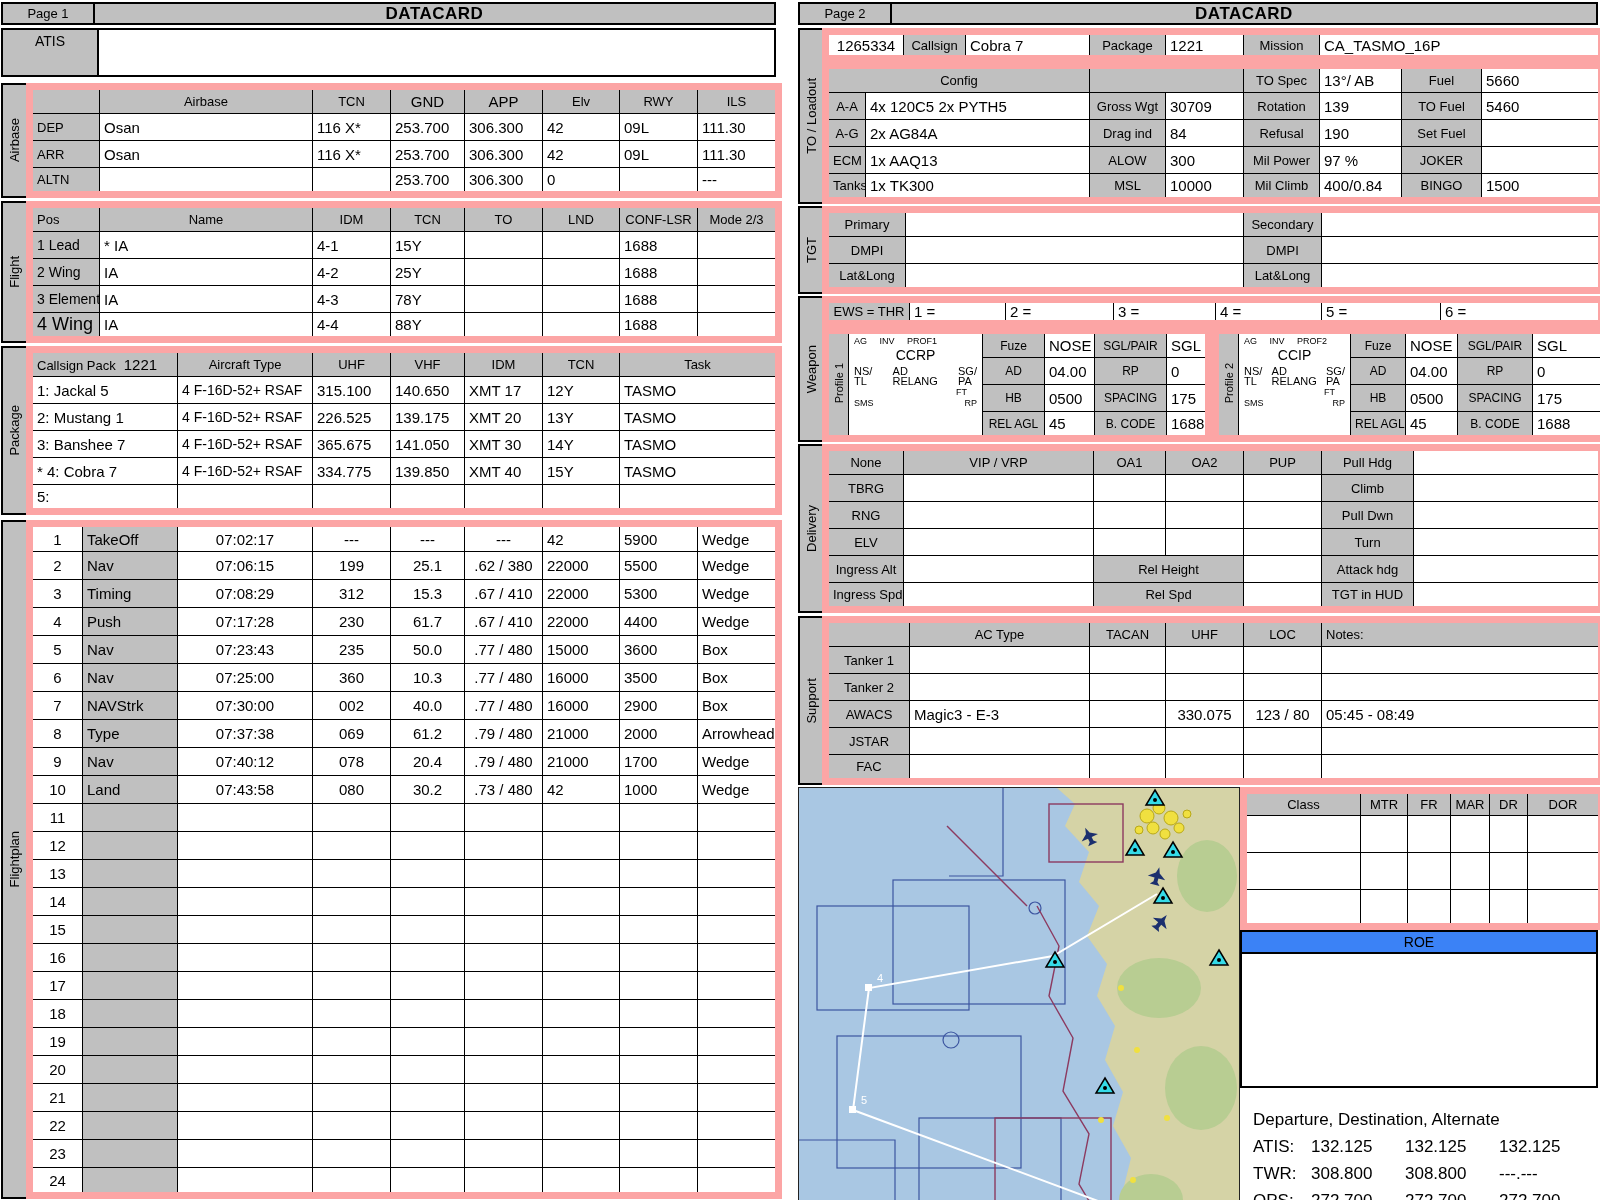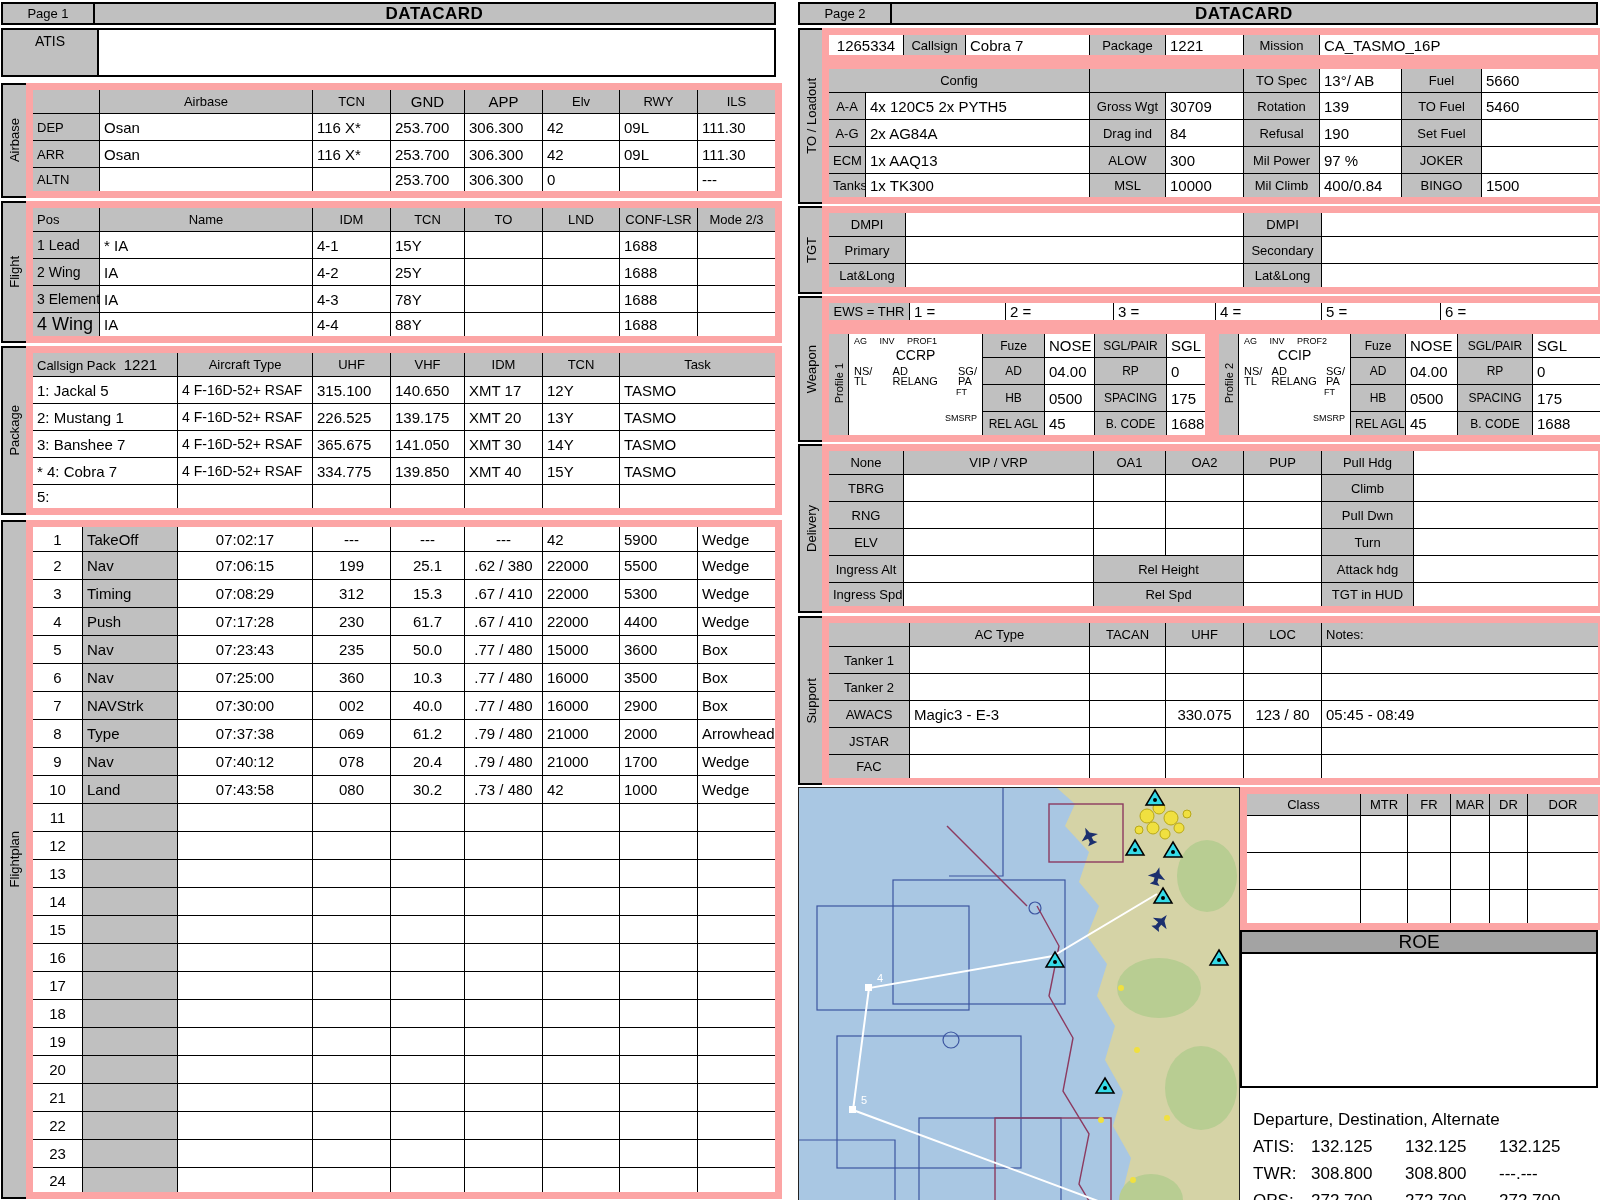--- a/index.html
+++ b/index.html
@@ -25,27 +25,27 @@
 .atisbox{flex:1;border:2px solid #000;border-left:none;background:#fff}
 .packnum{font-size:15px;margin-left:8px}
 .prof td.hd{font-size:12px}
 td.vtd{padding:0;text-align:center}
 td.mfd{padding:2px 5px;vertical-align:top}
 .mfd-top{display:flex;justify-content:space-between;font-size:9px}
 .mfd-mode{text-align:center;font-size:14px;margin-top:1px}
 .mfd-mid{display:flex;justify-content:space-between;margin-top:3px}
 .mfd-mid span{white-space:pre-line;font-size:11px;line-height:10px}
 .mfd-ft{text-align:right;font-size:9px;margin-top:1px;padding-right:10px}
-.mfd-bot{display:flex;justify-content:flex-end;font-size:9px;margin-top:16px}
+.mfd-bot{display:flex;justify-content:space-between;font-size:9px;margin-top:1px}
 .botsec{display:flex;align-items:flex-start}
 .mapwrap{flex:none;width:442px;height:461px;border:1px solid #222;background:#a9c7e3}
 .botcol{width:358px}
 .cls td{height:37px}
 .cls td.hd{height:25px}
-.roehdr{height:24px;border:2px solid #000;background:#a3a3a3;display:flex;align-items:center;justify-content:center;font-size:19px}
+.roehdr{height:24px;border:2px solid #000;background:#3b82f6;display:flex;align-items:center;justify-content:center;font-size:14px}
 .roebox{height:134px;border:2px solid #000;border-top:none;background:#fff}
 .freq{margin-top:22px;padding-left:13px;font-size:17px}
 .freq-title{margin-bottom:2px}
 .freq-line{margin-top:7px}
 .freq-line .fl{display:inline-block;width:58px}
 .freq-line .fv{display:inline-block;width:94px}
 </style>
 </head>
 <body>
 
@@ -655,29 +655,29 @@
       </div>
     <table class="tbl" style="width:776px">
       <colgroup>
           <col style="width:80px">
           <col style="width:338px">
           <col style="width:78px">
           <col style="width:280px">
         </colgroup>
       <tbody>
           <tr>
+        <td class="hd">Primary</td>
+        <td></td>
+        <td class="hd">Secondary</td>
+        <td></td>
+      </tr>
+          <tr>
         <td class="hd">DMPI</td>
         <td></td>
         <td class="hd">DMPI</td>
-        <td></td>
-      </tr>
-          <tr>
-        <td class="hd">Primary</td>
-        <td></td>
-        <td class="hd">Secondary</td>
         <td></td>
       </tr>
           <tr>
         <td class="hd">Lat&amp;Long</td>
         <td></td>
         <td class="hd">Lat&amp;Long</td>
         <td></td>
       </tr>
     </tbody>
       </table>

